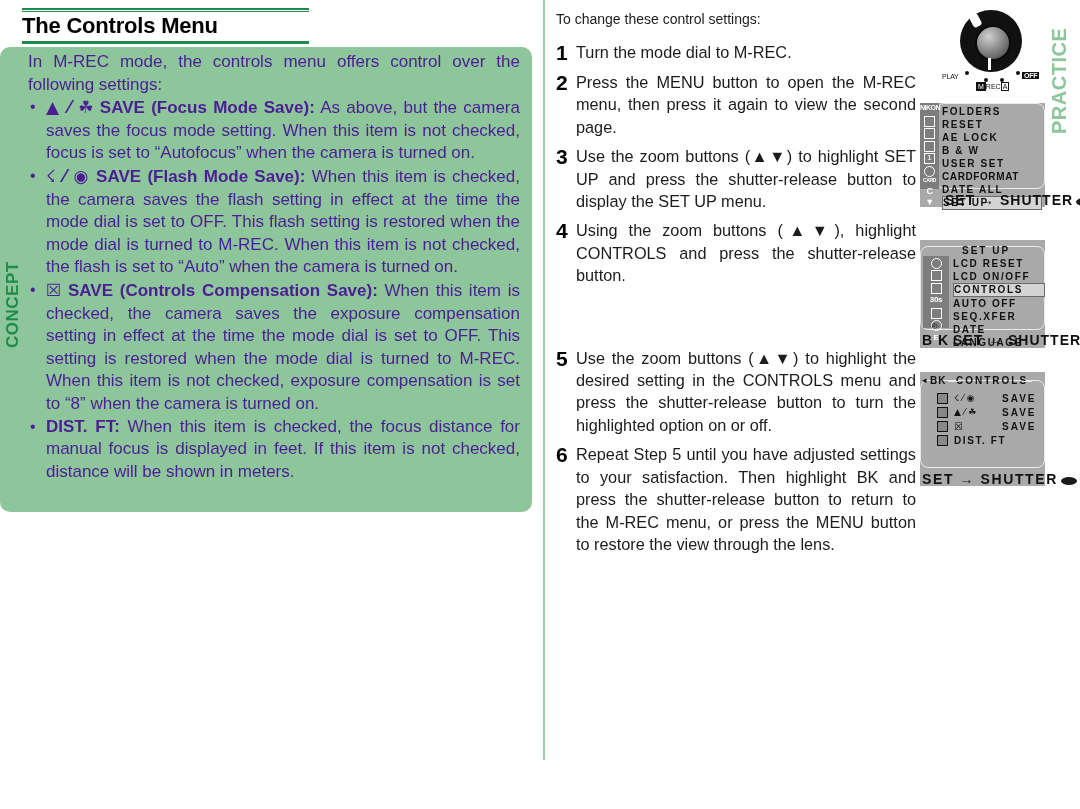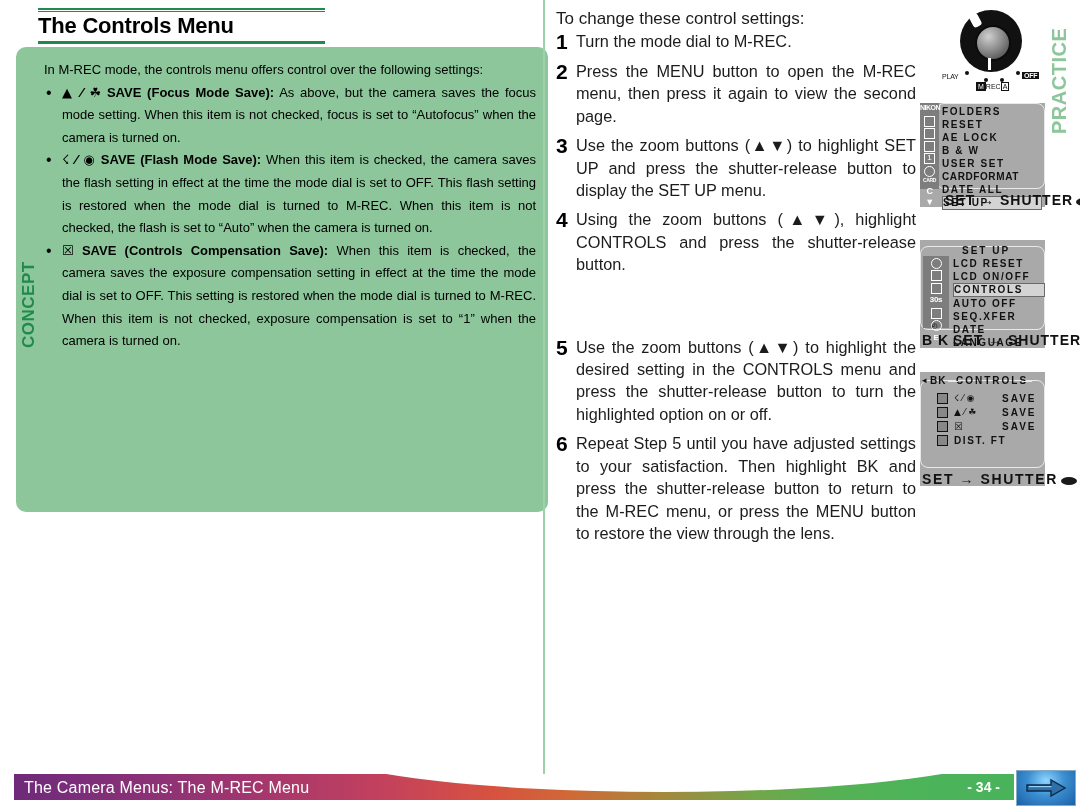--- a/index.html
+++ b/index.html
@@ -12,21 +12,21 @@
   #page {
     position: relative;
     width: 1080px; height: 809px;
     background: #ffffff;
   }
 
   
   #left-col {
     position: absolute;
     left: 0; top: 0;
-    width: 538px; height: 760px; margin-left: 16px;
+    width: 538px; height: 760px;
   }
   #title-block {
     position: absolute;
     left: 22px; top: 8px;
     width: 287px;
   }
   .title-rule {
     height: 2px;
     background: #1f8a4c;
     width: 100%;
@@ -60,24 +60,24 @@
     font-weight: bold;
     font-size: 17px;
     letter-spacing: 0.5px;
     writing-mode: vertical-rl;
     transform: rotate(180deg);
     text-align: center;
     line-height: 22px;
   }
   #concept-body {
     position: absolute;
-    left: 28px; top: 12px;
+    left: 28px; top: 4px;
     width: 492px;
-    color: #000000;
-    font-size: 13px;
+    color: #4c1d95;
+    font-size: 17px;
     line-height: 22.6px;
     text-align: justify;
   }
   #concept-body p.intro { margin: 0 0 0 0; }
   ul.bullets {
     margin: 0; padding: 0; list-style: none;
   }
   ul.bullets > li {
     position: relative;
     padding-left: 18px;
@@ -100,24 +100,24 @@
     background: #9ed0ab;
   }
 
   
   #right-col {
     position: absolute;
     left: 556px; top: 8px;
     width: 360px;
   }
   #steps-intro {
-    font-size: 17px;
+    font-size: 14px;
     color: #1c1c1c;
     line-height: 22px;
-    margin-bottom: 0;
+    margin-bottom: 11px;
   }
   .step {
     display: flex;
     align-items: flex-start;
     margin-bottom: 7px;
   }
   .step-num {
     flex: 0 0 20px;
     font-size: 21px;
     font-weight: bold;
@@ -359,21 +359,25 @@
             <span>As above, but the camera saves the focus mode setting.  When this item is not checked, focus is set to “Autofocus” when the camera is turned on.</span>
           </li>
           <li>
             <span class="glyph">☇ ⁄ ◉</span>
             <span class="lead">SAVE (Flash Mode Save):</span>
             <span>When this item is checked, the camera saves the flash setting in effect at the time the mode dial is set to OFF.  This flash setting is restored when the mode dial is turned to M-REC.  When this item is not checked, the flash is set to “Auto” when the camera is turned on.</span>
           </li>
           <li>
             <span class="glyph">☒</span>
             <span class="lead">SAVE (Controls Compensation Save):</span>
-            <span>When this item is checked, the camera saves the exposure compensation setting in effect at the time the mode dial is set to OFF.  This setting is restored when the mode dial is turned to M-REC.  When this item is not checked, exposure compensation is set to “1” when the camera is turned on.</span>
+            <span>When this item is checked, the camera saves the exposure compensation setting in effect at the time the mode dial is set to OFF.  This setting is restored when the mode dial is turned to M-REC.  When this item is not checked, exposure compensation is set to “8” when the camera is turned on.</span>
+          </li>
+          <li>
+            <span class="lead">DIST. FT:</span>
+            <span>When this item is checked, the focus distance for manual focus is displayed in feet.  If this item is not checked, distance will be shown in meters.</span>
           </li>
         </ul>
       </div>
     </div>
   </div>
 
   <div id="col-divider"></div>
 
   <div id="right-col">
     <div id="steps-intro">To change these control settings:</div>
@@ -506,28 +510,14 @@
         <span style="width:11px;height:11px;border:1.5px solid #111;background:#888;box-sizing:border-box;"></span>
         <span class="lcd-line" style="letter-spacing:1.6px; margin-left:6px;">DIST. FT</span>
       </div>
     </div>
 
     <div class="lcd-foot" style="position:absolute; left:2px; top:99px; letter-spacing:1.6px;">
       <span>SET → SHUTTER</span><span class="shutter-ellipse"></span>
     </div>
   </div>
 
-  <div id="footer-wrap">
-    <div id="footer-divider-tick"></div>
-    <div id="footer-bar">
-      <div id="footer-curve"></div>
-    </div>
-    <div id="footer-title">The Camera Menus: The M-REC Menu</div>
-    <div id="footer-page">- 34 -</div>
-    <div id="footer-arrow">
-      <svg class="arrow-svg" width="42" height="20" viewBox="0 0 42 20">
-        <path d="M2 7 L26 7 L26 2 L40 10 L26 18 L26 13 L2 13 Z" fill="#2f6fa8" stroke="#0d2b4a" stroke-width="1.4"></path>
-        <path d="M4 8.6 L26.5 8.6" stroke="#9fd8ff" stroke-width="1.1" fill="none"></path>
-      </svg>
-    </div>
-  </div>
 
 </div>
 
 </body></html>

